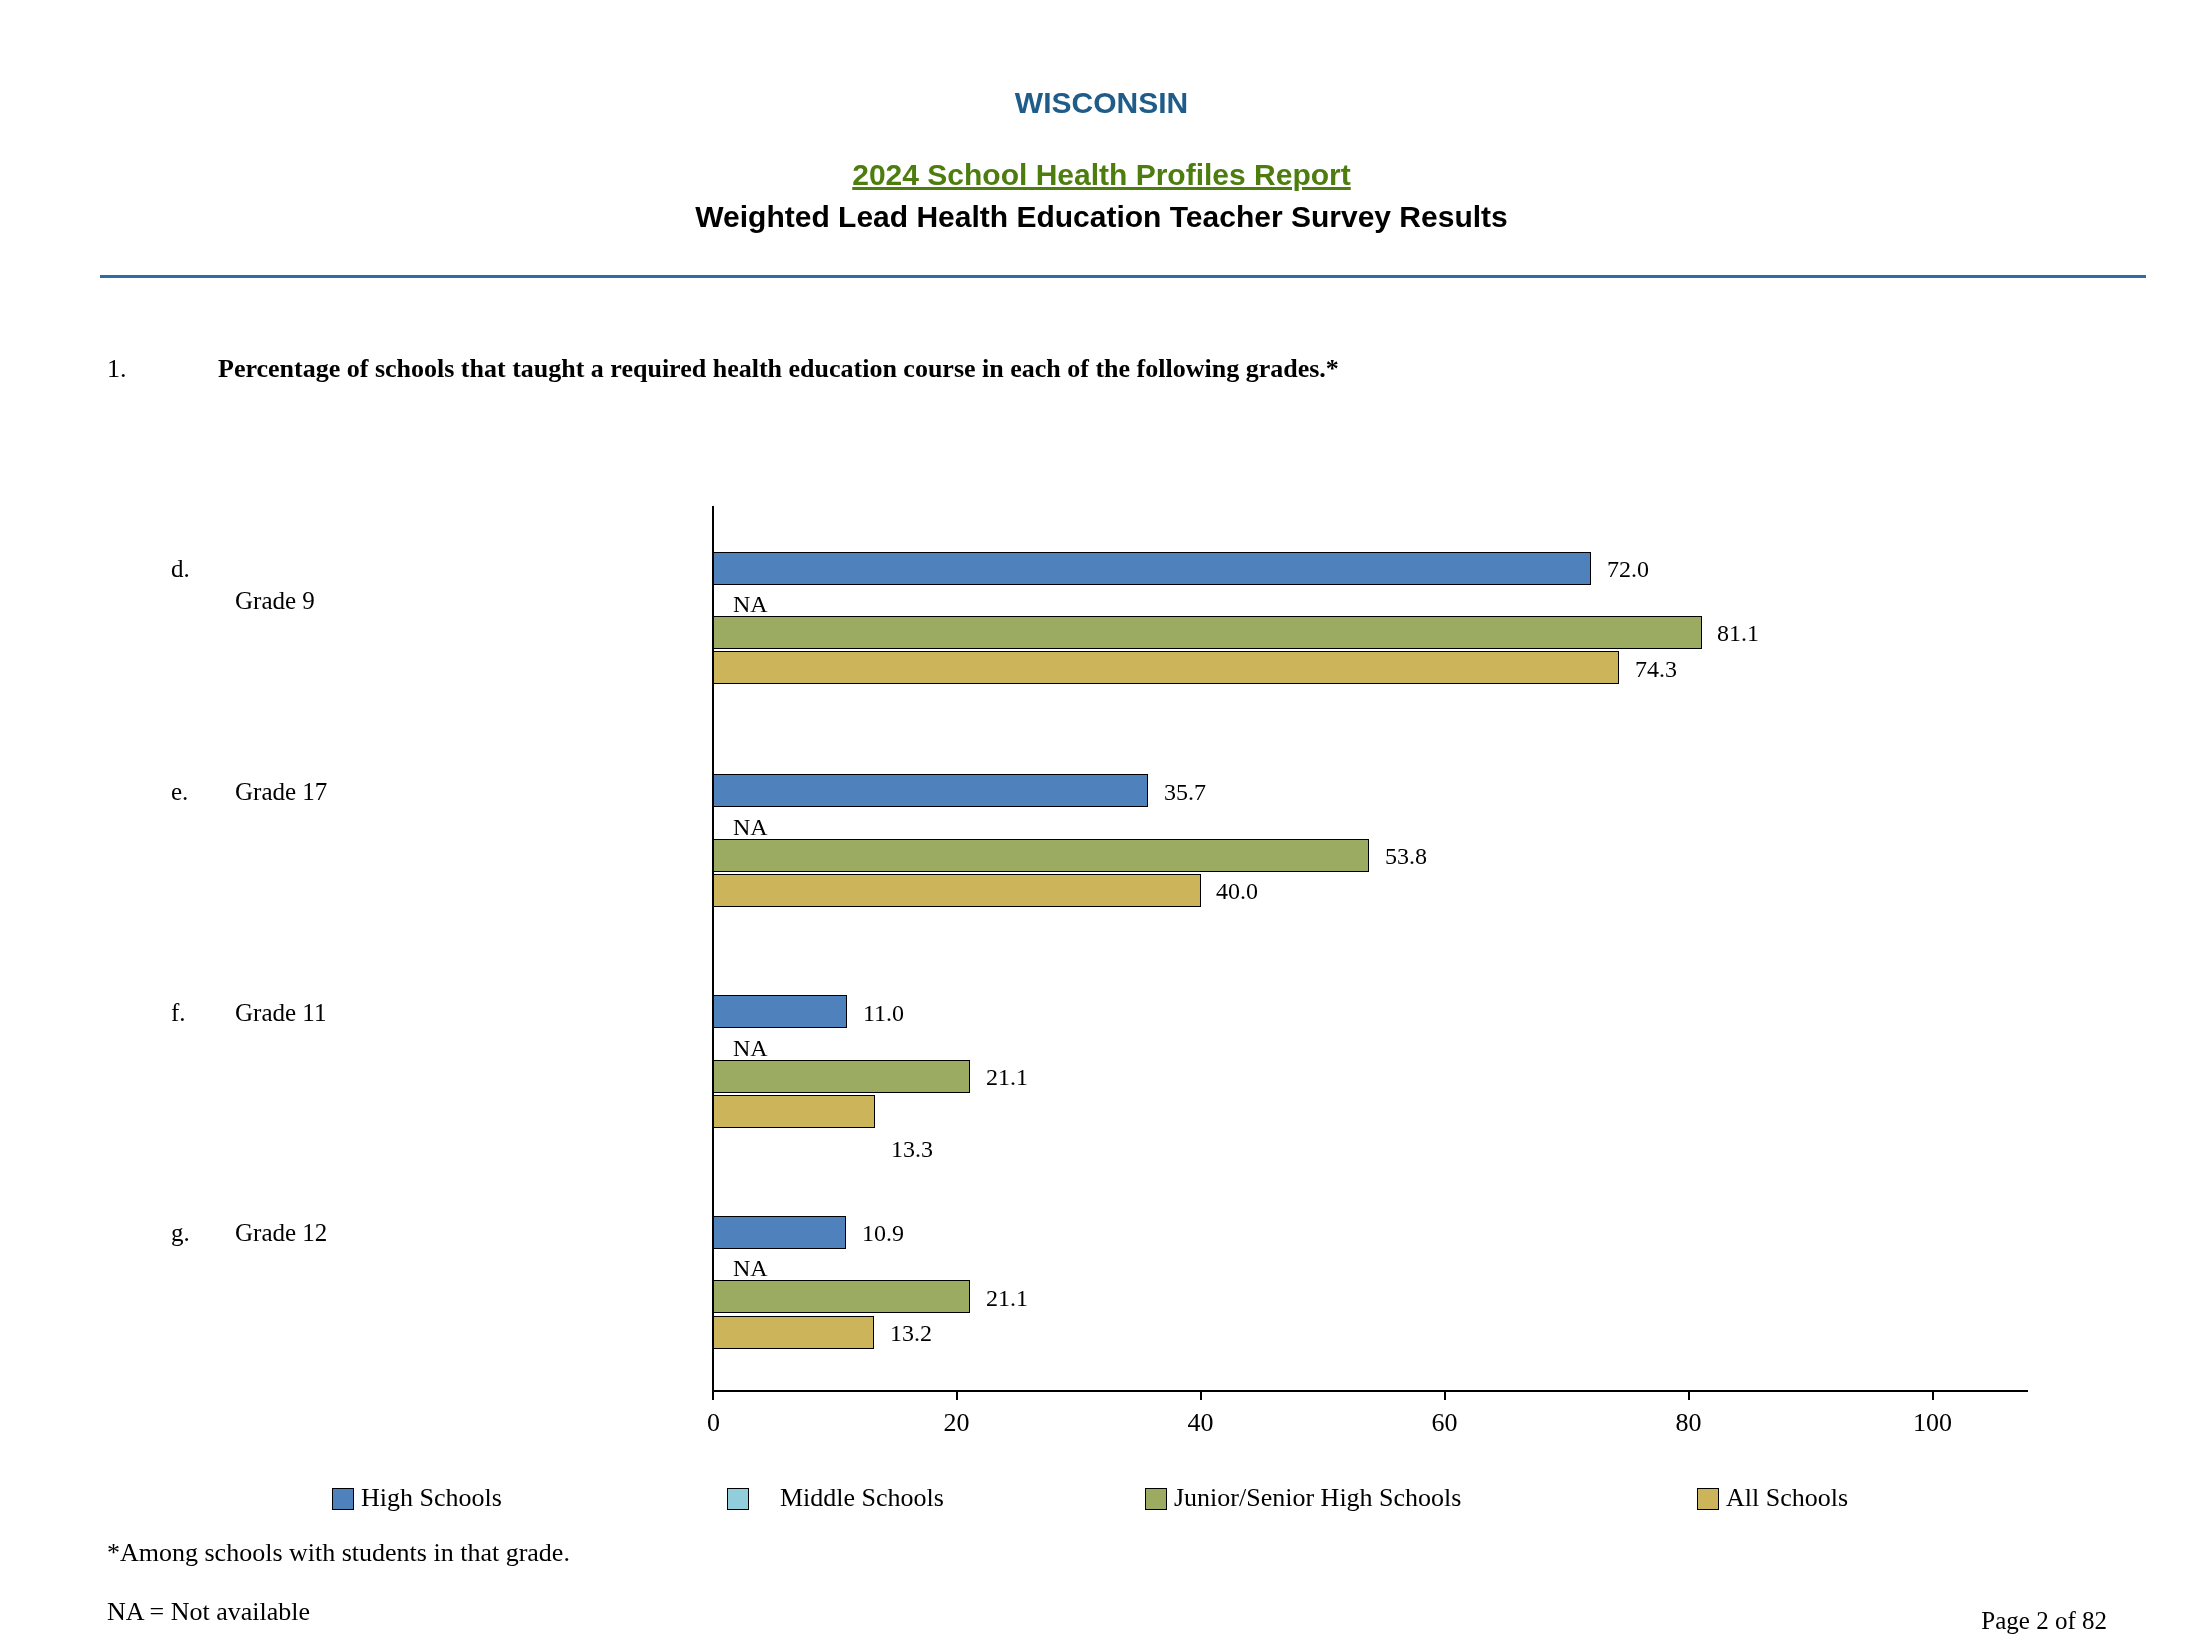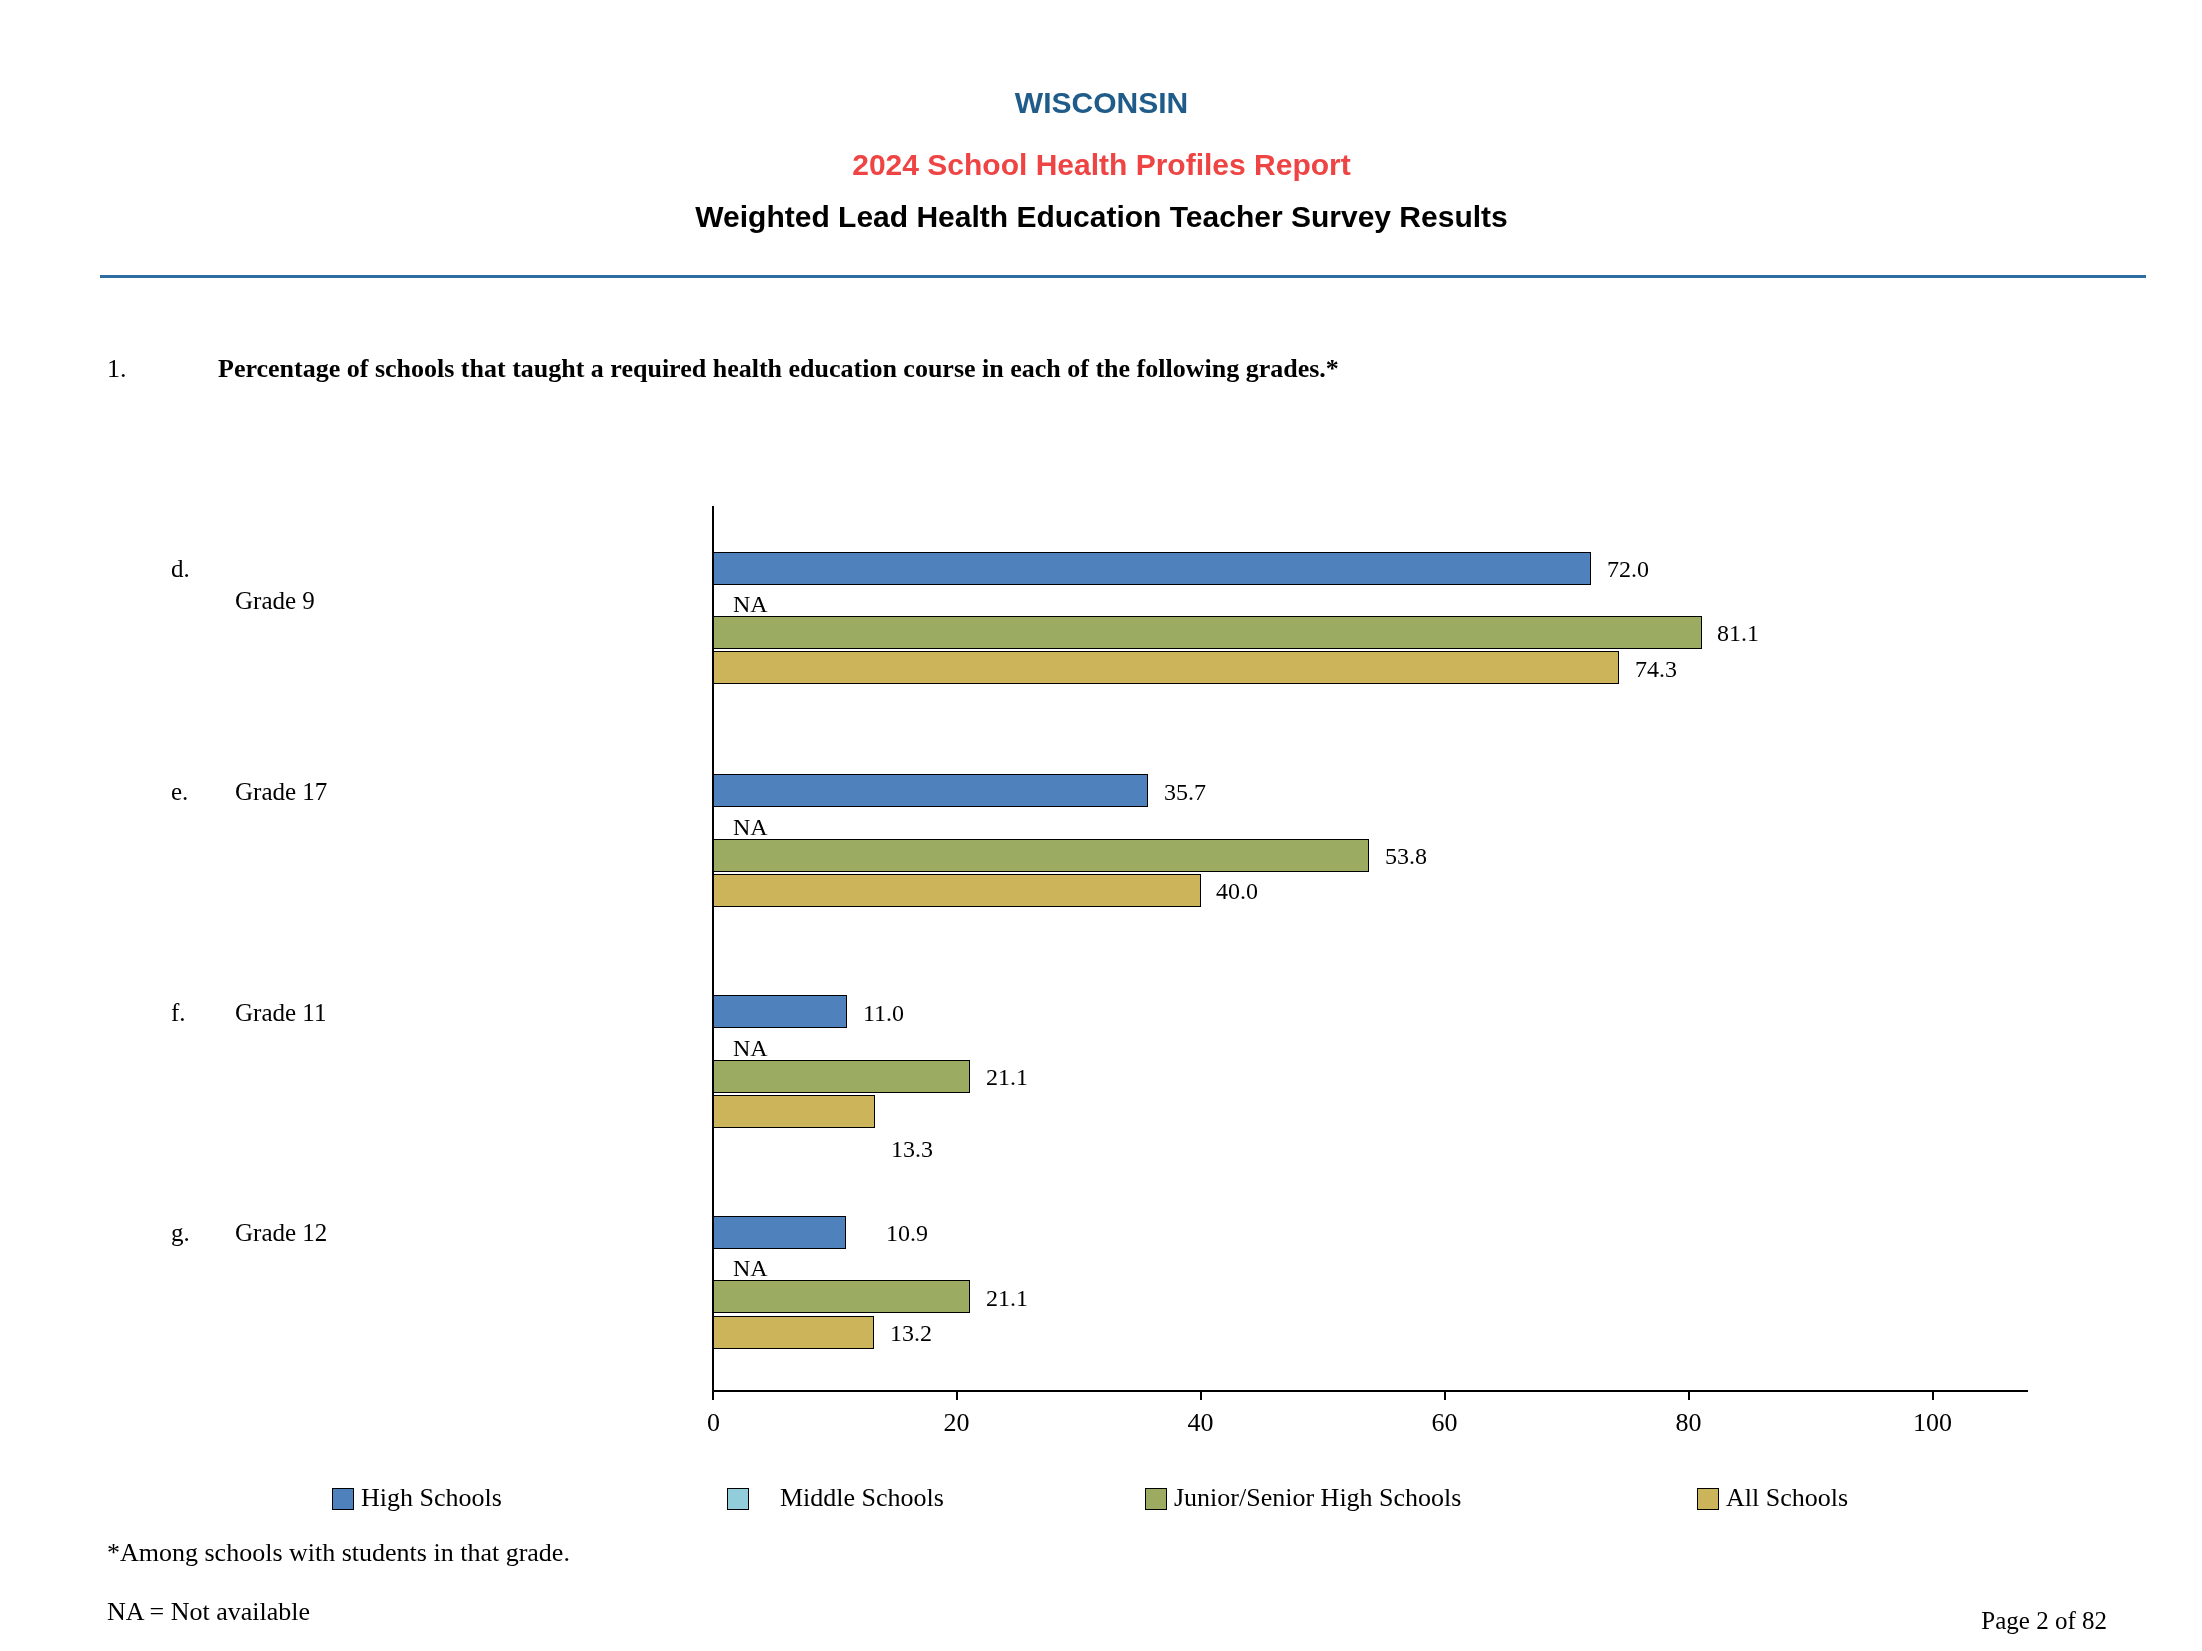--- a/index.html
+++ b/index.html
@@ -12,21 +12,21 @@
     overflow: hidden;
   }
   .abs { position: absolute; }
   .center { left: 0; width: 2203px; text-align: center; }
   .hdr {
     font-family: "Liberation Sans", sans-serif;
     font-weight: bold;
     font-size: 30px;
   }
   .state-title { color: #1F5C8A; top: 86px; }
-  .report-title { color: #ef4444; top: 148px; }
+  .report-title { color: #4d7c0f; top: 158px; text-decoration: underline; }
   .report-subtitle { color: #000000; top: 200px; }
   .rule { top: 275px; left: 100px; width: 2046px; height: 3.4px; background: #2E6DA4; }
   .question-num { left: 107px; top: 354px; font-size: 26px; }
   .question-text { left: 218px; top: 354px; font-size: 26px; font-weight: bold; }
   .bar { box-sizing: border-box; border: 1.7px solid #000000; position: absolute; }
   .axis { background: #000000; position: absolute; }
   .cat-label { font-size: 25px; position: absolute; white-space: nowrap; }
   .val-label { font-size: 24px; position: absolute; white-space: nowrap; }
   .tick-label { font-size: 26px; position: absolute; text-align: center; width: 103px; }
   .legend-swatch { box-sizing: border-box; border: 1.7px solid #000000; width: 22.4px; height: 22.4px; position: absolute; }
@@ -83,21 +83,21 @@
     <div class="bar" style="left: 713px; top: 995px; width: 134px; height: 33px; background: rgb(79, 129, 189);"></div>
     <div class="val-label" style="left: 863px; top: 1000px;">11.0</div>
     <div class="val-label" style="left: 733px; top: 1035px;">NA</div>
     <div class="bar" style="left: 713px; top: 1060px; width: 257px; height: 33px; background: rgb(155, 171, 97);"></div>
     <div class="val-label" style="left: 986px; top: 1064px;">21.1</div>
     <div class="bar" style="left: 713px; top: 1095px; width: 162px; height: 33px; background: rgb(203, 180, 90);"></div>
     <div class="val-label" style="left: 891px; top: 1100px; margin-top: 36px;">13.3</div>
     <div class="cat-label" style="left: 171px; top: 1219px;">g.</div>
     <div class="cat-label" style="left: 235px; top: 1219px;">Grade 12</div>
     <div class="bar" style="left: 713px; top: 1216px; width: 133px; height: 33px; background: rgb(79, 129, 189);"></div>
-    <div class="val-label" style="left: 862px; top: 1220px; margin-left: 24px;">10.9</div>
+    <div class="val-label" style="left: 862px; top: 1220px;">10.9</div>
     <div class="val-label" style="left: 733px; top: 1255px;">NA</div>
     <div class="bar" style="left: 713px; top: 1280px; width: 257px; height: 33px; background: rgb(155, 171, 97);"></div>
     <div class="val-label" style="left: 986px; top: 1285px;">21.1</div>
     <div class="bar" style="left: 713px; top: 1316px; width: 161px; height: 33px; background: rgb(203, 180, 90);"></div>
     <div class="val-label" style="left: 890px; top: 1320px;">13.2</div>
     <div class="legend-swatch" style="left: 332px; top: 1488px; background: rgb(79, 129, 189);"></div>
     <div class="legend-label" style="left: 361px; top: 1483px;">High Schools</div>
     <div class="legend-swatch" style="left: 727px; top: 1488px; background: rgb(146, 205, 220);"></div>
     <div class="legend-label" style="left: 780px; top: 1483px;">Middle Schools</div>
     <div class="legend-swatch" style="left: 1145px; top: 1488px; background: rgb(155, 171, 97);"></div>

